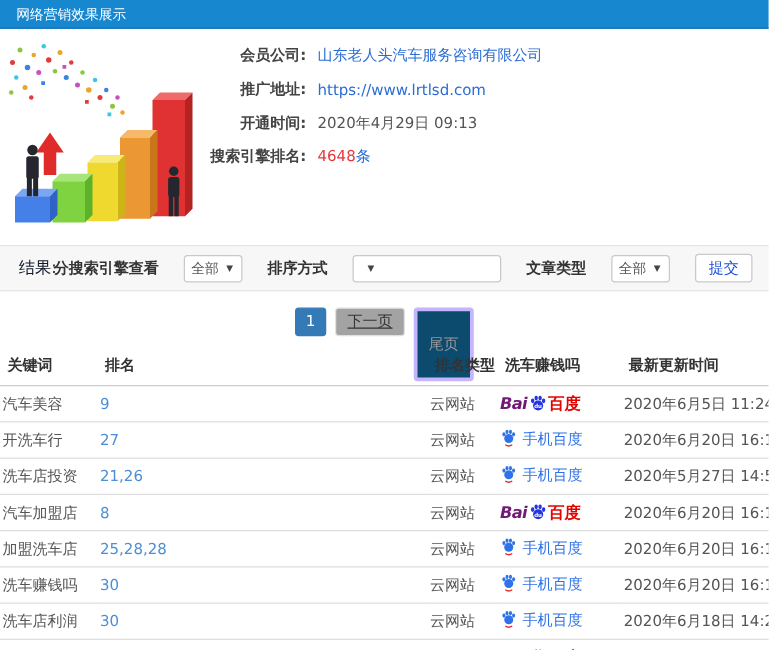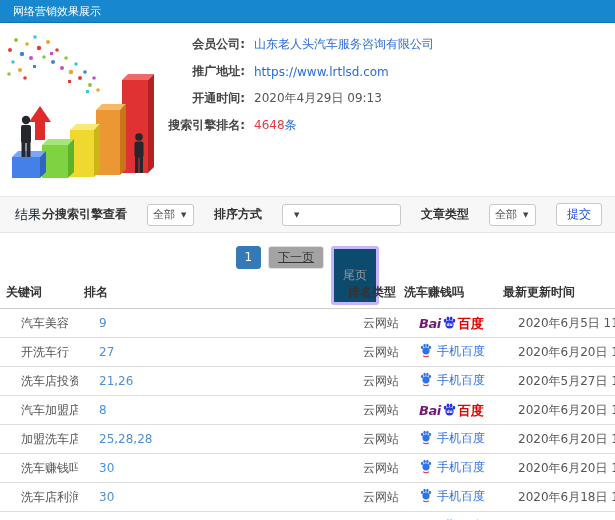--- a/index.html
+++ b/index.html
@@ -37,21 +37,21 @@
   
   .pagination{position:absolute;top:246px;left:0;width:615px;text-align:center;}
   .page-btn{display:inline-block;height:21px;line-height:21px;font-size:12px;border-radius:3px;margin:0 1px;cursor:pointer;vertical-align:top;}
   .page-btn.active{width:23px;background:#337ab7;border:1px solid #337ab7;color:#fff;}
   .page-btn.next{padding:0 9px;background:#a3a3a3;border:1px solid #e0e0e0;color:#333;text-decoration:underline;}
   .page-btn.last{padding:16px 9px;background:#0c4a6e;border:3px solid #c4b5fd;color:#999;}
 
   
   .rank-table{position:absolute;top:282px;left:0;width:615px;border-collapse:collapse;table-layout:fixed;font-size:12px;}
   .rank-table th{text-align:left;font-weight:bold;color:#333;padding:2px 0 7px 6px;border-bottom:1px solid #ccc;white-space:nowrap;}
-  .rank-table td{height:26px;border-bottom:1px solid #ddd;padding-left:21px;color:#555;vertical-align:middle;white-space:nowrap;overflow:hidden;}
+  .rank-table td{height:26px;border-bottom:1px solid #ddd;padding-left:2px;color:#555;vertical-align:middle;white-space:nowrap;overflow:hidden;}
   td.c-rank{color:#4d8fd6;cursor:pointer;}
 
   .baidu-logo{display:inline-flex;align-items:center;font-weight:bold;font-size:13px;line-height:1;}
   .baidu-logo .bai{color:#701a75;font-style:italic;letter-spacing:-0.5px;}
   .baidu-logo .paw{margin:0 1px 2px 1px;color:#2534de;}
   .baidu-logo .cn{color:#e10601;}
   .mobile-baidu{display:inline-flex;align-items:center;gap:4px;color:#3073e8;font-size:12px;line-height:1;justify-content:space-between;}
   .mobile-baidu .paw{color:#3073e8;}
 </style>
 </head>

